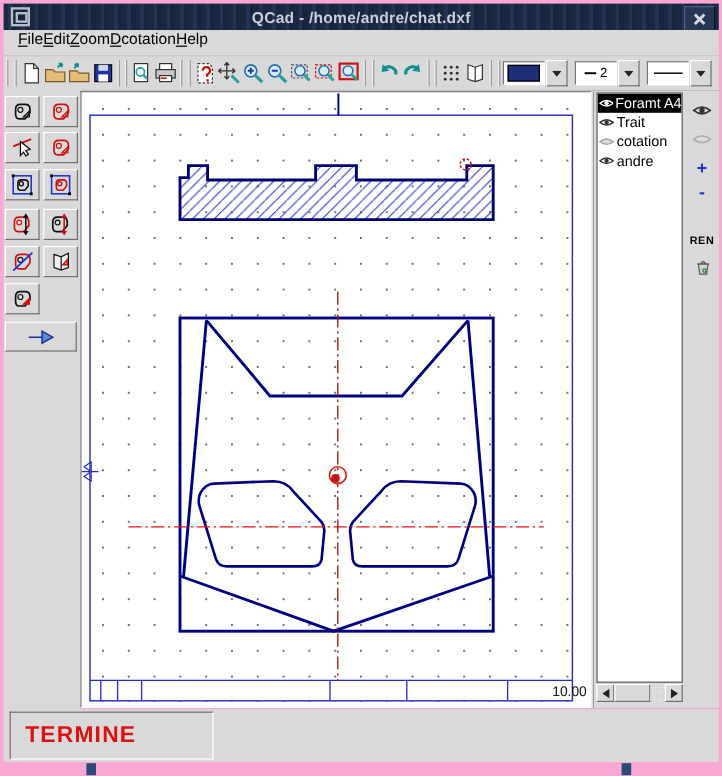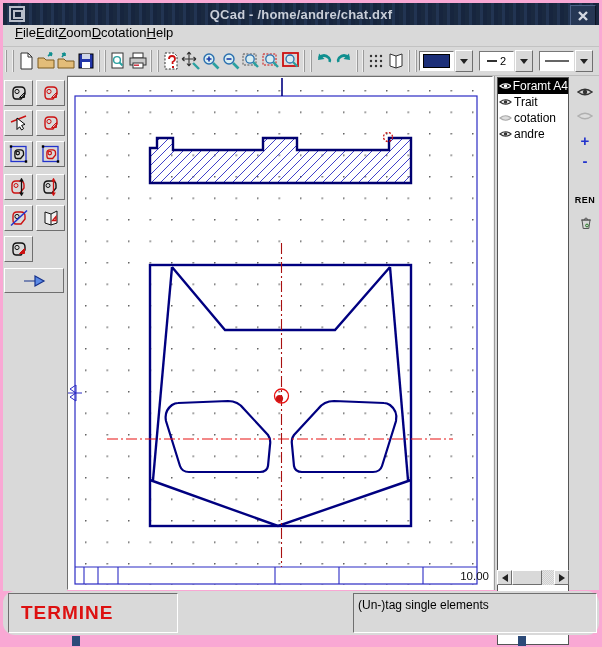--- a/index.html
+++ b/index.html
@@ -39,38 +39,38 @@
   .ptn{position:absolute;width:29px;height:26px;background:#d9d9d9;border:1px solid;
     border-color:#fff #6f6f6f #6f6f6f #fff;display:flex;align-items:center;justify-content:center;box-sizing:border-box;}
   .pwide{position:absolute;left:1px;top:193px;width:60px;height:25px;background:#d9d9d9;border:1px solid;
     border-color:#fff #6f6f6f #6f6f6f #fff;display:flex;align-items:center;justify-content:center;box-sizing:border-box;}
   
   .canvas{position:absolute;left:67px;top:76px;width:426px;height:514px;background:#fff;
     border:1px solid;border-color:#6f6f6f #fff #fff #6f6f6f;box-sizing:border-box;}
   
   .rightpanel{position:absolute;left:493px;top:76px;width:106px;height:514px;background:#d9d9d9;
     border-left:2px ridge #efefef;box-sizing:border-box;}
-  .layerlist{position:absolute;left:2px;top:1px;width:72px;height:568px;background:#fff;
+  .layerlist{position:absolute;left:2px;top:1px;width:72px;height:492px;background:#fff;
     border:1px solid #555;box-sizing:border-box;overflow:hidden;}
   .lrow{height:16px;display:flex;align-items:center;gap:2px;padding-left:1px;white-space:nowrap;
     font-size:12px;color:#000;overflow:hidden;}
   .lrow.sel{background:#000;color:#fff;}
   .actioncol{position:absolute;left:76px;top:0;width:28px;height:514px;background:#d9d9d9;
     display:flex;flex-direction:column;align-items:center;}
   .act{width:24px;height:20px;display:flex;align-items:center;justify-content:center;}
   .plus{color:#2233cc;font-weight:bold;font-size:15px;}
   .minus{color:#2233cc;font-weight:bold;font-size:15px;}
   .ren{color:#000;font-weight:bold;font-size:9px;letter-spacing:.5px;}
   .hscroll{position:absolute;left:2px;top:494px;width:72px;height:15px;background:#cfcfcf;display:flex;}
   .sbtn{width:15px;height:15px;background:#d9d9d9;border:1px solid;border-color:#fff #6f6f6f #6f6f6f #fff;
     display:flex;align-items:center;justify-content:center;box-sizing:border-box;}
   .sthumb{width:30px;height:15px;background:#d9d9d9;border:1px solid;border-color:#fff #6f6f6f #6f6f6f #fff;box-sizing:border-box;}
   .strack{flex:1;background:repeating-conic-gradient(#cfcfcf 0 25%,#e6e6e6 0 50%) 0 0/2px 2px;}
   
-  .statusbar{position:absolute;left:3px;top:591px;width:596px;height:44px;background:#d9d9d9;border-radius:12px;}
+  .statusbar{position:absolute;left:3px;top:591px;width:596px;height:44px;background:#d9d9d9;}
   .spanel{position:absolute;top:2px;height:40px;border:1px solid;border-color:#6f6f6f #fff #fff #6f6f6f;
     box-sizing:border-box;background:#d9d9d9;}
   .termine{font-size:19px;font-weight:bold;color:#dd1111;letter-spacing:1px;
     display:flex;align-items:center;padding-left:12px;height:100%;}
   .hintc{display:flex;justify-content:center;gap:3px;padding-top:4px;font-size:12px;color:#000;}
   .hintc .lcol{text-align:right;line-height:13px;}
   .hintr{font-size:12px;color:#000;padding:4px 0 0 4px;}
   .bottomseam{position:absolute;width:8px;height:10px;top:636px;background:#2c4a78;}
 </style>
 </head>
@@ -482,21 +482,18 @@
             <circle cx="9" cy="10.5" r="1.4" fill="none" stroke="#2a7a2a"></circle>
           </svg>
         </div>
     </div>
   </div>
 
   <div class="statusbar">
     <div class="spanel" style="left:5px;width:170px;">
       <div class="termine">TERMINE</div>
     </div>
-    <div class="spanel" style="left:350px;width:244px;">
-      <div class="hintr">(Un-)tag single elements</div>
-    </div>
   </div>
 
   <div class="bottomseam" style="left:72px;"></div>
   <div class="bottomseam" style="left:518px;"></div>
 
 </div>
 
 </body></html>

